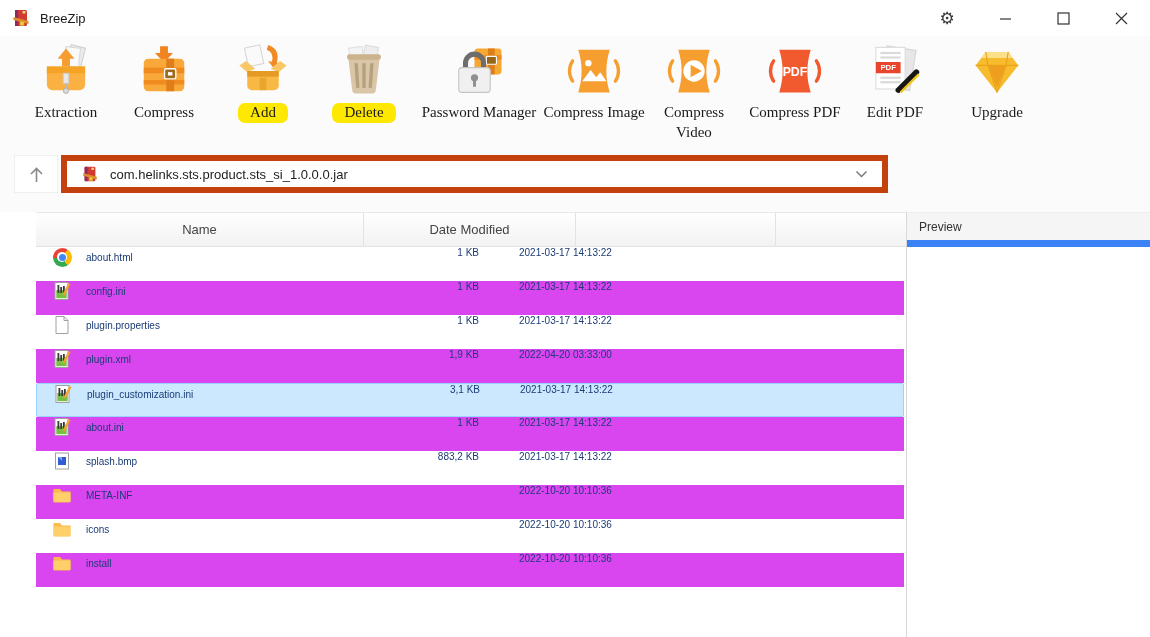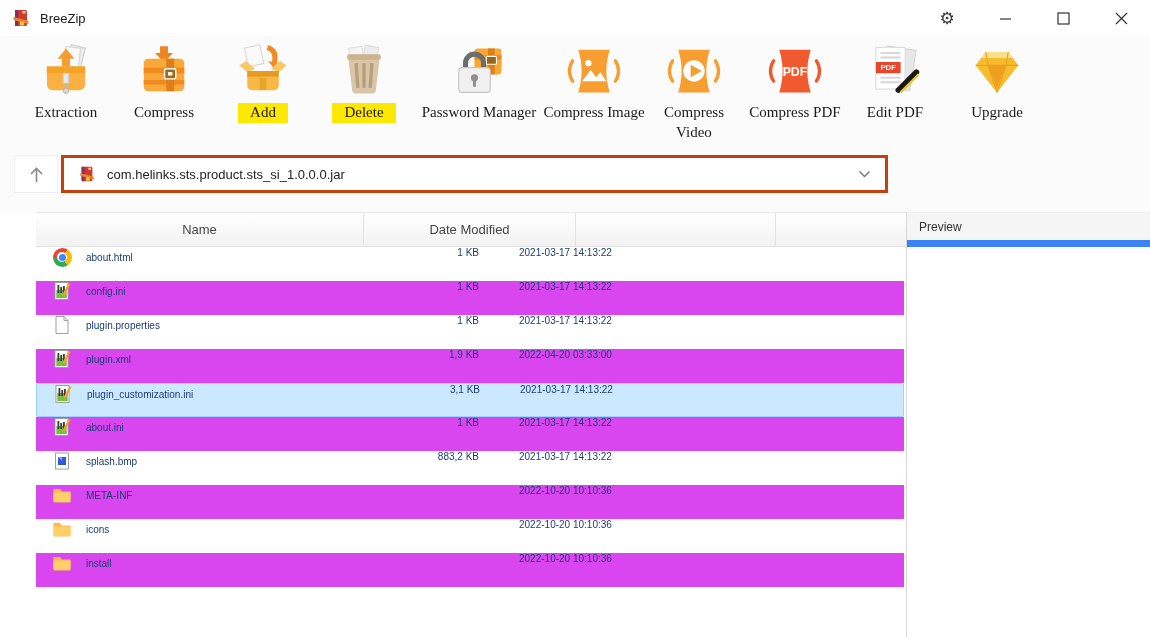--- a/index.html
+++ b/index.html
@@ -19,28 +19,28 @@
   .toolbar { height:112px; background:#fbfbfb; display:flex; padding:8px 0 0 18px; }
   .tb-item { display:flex; flex-direction:column; align-items:center; }
   .tb-item:nth-child(1){width:96px}.tb-item:nth-child(2){width:100px}
   .tb-item:nth-child(3){width:98px}.tb-item:nth-child(4){width:104px}
   .tb-item:nth-child(5){width:126px}.tb-item:nth-child(6){width:104px}
   .tb-item:nth-child(7){width:96px}.tb-item:nth-child(8){width:106px}
   .tb-item:nth-child(9){width:94px}.tb-item:nth-child(10){width:110px}
   .tb-icon { width:54px; height:54px; }
   .tb-icon svg { width:54px; height:54px; display:block; }
   .tb-label { margin-top:5px; font-size:15px; color:#1a1a1a; text-align:center; line-height:1.3;font-family:Liberation Serif, serif; }
-  .tb-label.hl { background:var(--hl); padding:0 12px; }
+  .tb-label.hl { background:var(--hl); padding:0 12px;border-radius:7px; }
 
   
   .address-region { height:64px; background:#fbfbfb; position:relative; }
   .up-btn { position:absolute; left:14px; top:7px; width:44px; height:38px; background:#fff;
     border:1px solid #efefef; display:flex; align-items:center; justify-content:center; }
   .address-box { position:absolute; left:61px; top:7px; width:827px; height:38px; background:#fff;
-    border:3px solid #c2410c; display:flex; align-items:center; padding:0 14px; }
+    border:6px solid #c2410c; display:flex; align-items:center; padding:0 14px; }
   .address-box .jar-ic { width:18px; height:18px; flex:0 0 auto; }
   .address-text { margin-left:11px; font-size:13px; color:#222; }
   .address-chevron { margin-left:auto; }
 
   
   .main { height:425px; display:flex; }
   .list-pane { width:871px; border-right:1px solid #d9d9d9; background:#fff;margin-left:36px; }
   .list-header { height:35px; display:flex; background:linear-gradient(#ffffff,#f2f2f2);
     border-top:1px solid #e8e8e8; border-bottom:1px solid #e3e3e3; }
   .hcell { display:flex; align-items:center; justify-content:center; font-size:13px; color:#454545;

